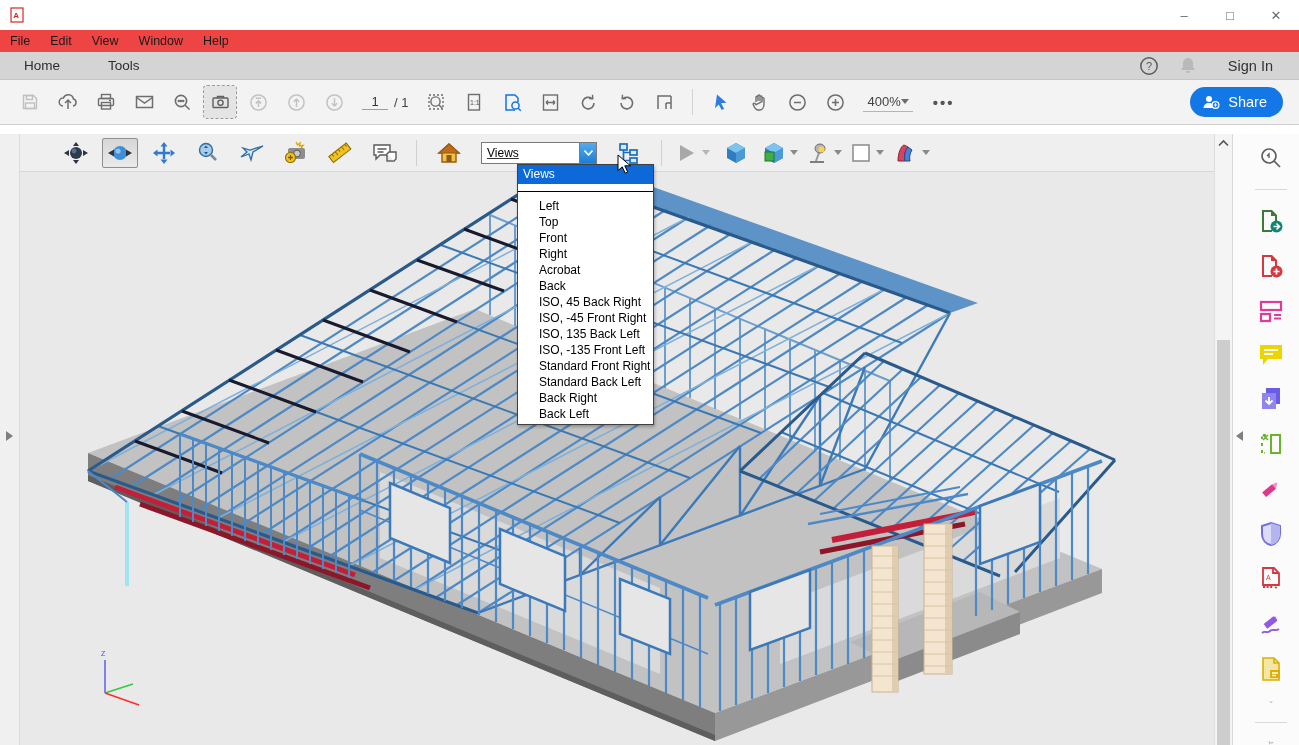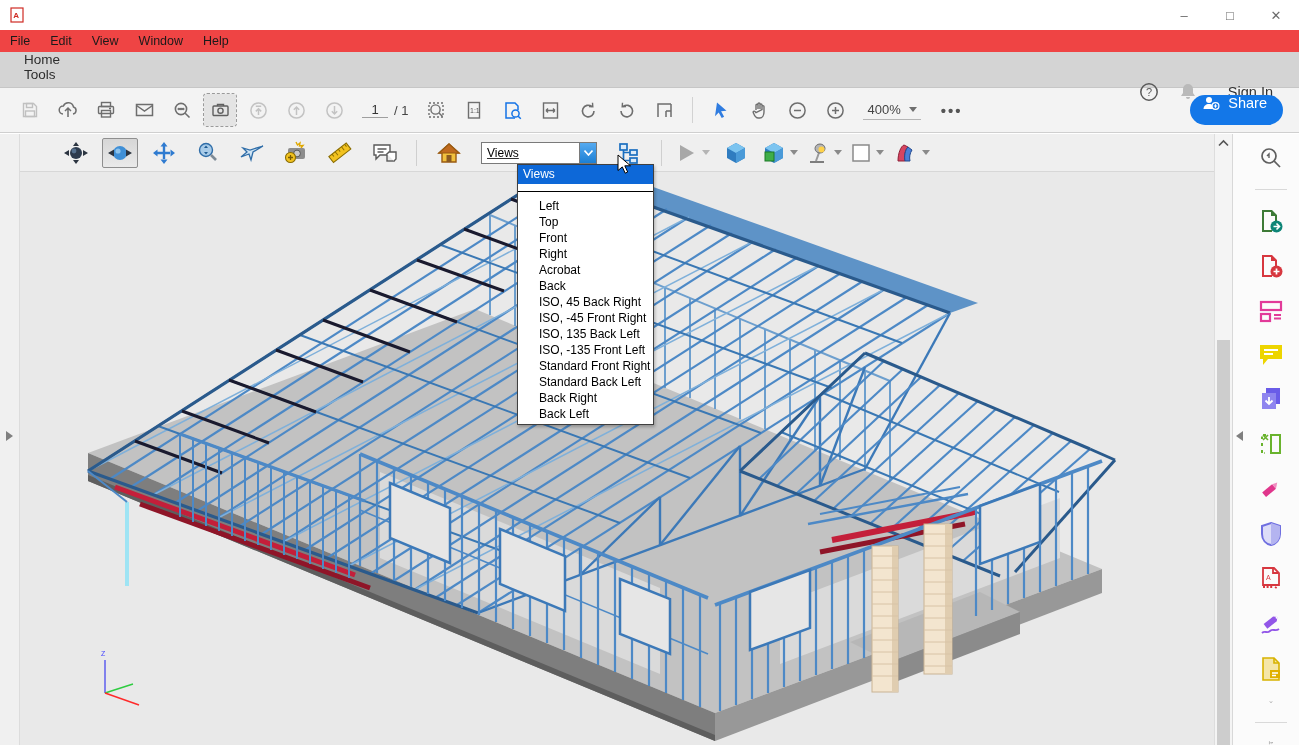--- a/index.html
+++ b/index.html
@@ -10,38 +10,38 @@
   .titlebar { height:30px; display:flex; align-items:center; background:#fff; padding-left:10px; }
   .titlebar .title { font-size:12.5px; color:#5a5a5a; margin-left:8px; }
   .win-controls { margin-left:auto; display:flex; }
   .win-btn { width:46px; height:30px; display:flex; align-items:center; justify-content:center; color:#6b6b6b; font-size:13px; }
 
   
   .menubar { height:22px; display:flex; align-items:center; background:#ef4444; }
   .menu-item { padding:0 10px; font-size:12.5px; color:#1a1a1a; }
 
   
-  .tabbar { height:36px; background:#d4d4d4; display:flex; align-items:stretch; border-bottom:1px solid #c6c6c6;flex-direction:column; }
+  .tabbar { height:28px; background:#d4d4d4; display:flex; align-items:stretch; border-bottom:1px solid #c6c6c6; }
   .tab { display:flex; align-items:center; padding:0 24px; font-size:13.5px; color:#2d2d2d; }
   .doc-tab { display:flex; align-items:center; gap:12px; padding:0 14px; background:#f3f3f3; border-left:1px solid #bfbfbf; border-right:1px solid #bfbfbf; font-size:13px; color:#2d2d2d; min-width:190px; }
   .doc-tab .close { color:#666; font-size:14px; }
   .tab-right { margin-left:auto; display:flex; align-items:center; gap:20px; padding-right:26px; }
   .signin { font-size:14.5px; color:#323232;margin-left:11px; }
 
   
   .toolbar { height:45px; background:#f3f3f3; border-bottom:1px solid #cfcfcf; display:flex; align-items:center; padding-left:14px; gap:6px; }
   .tbtn { width:32px; height:32px; display:flex; align-items:center; justify-content:center; border-radius:3px; }
   .tbtn.selected { background:#e4e4e4; outline:1px dashed #9a9a9a; }
   .tsep { width:1px; height:26px; background:#d2d2d2; margin:0 6px; }
   .page-box { display:flex; align-items:center; gap:6px; margin:0 6px; font-size:13px; color:#444; }
   .page-box input { width:26px; border:none; border-bottom:1px solid #9e9e9e; background:transparent; text-align:center; font-size:13px; color:#333; font-family:"Liberation Sans",sans-serif; }
-  .zoom-box { display:flex; align-items:center; gap:8px; border-bottom:1px solid #b5b5b5; padding:2px 4px; margin:0 6px; font-size:13px; color:#444; }
+  .zoom-box { display:flex; align-items:center; border-bottom:1px solid #b5b5b5; padding:2px 4px; margin:0 6px; font-size:13px; color:#444; }
   .caret-down { width:0; height:0; border-left:4px solid transparent; border-right:4px solid transparent; border-top:5px solid #6e6e6e; }
   .more-dots { font-size:15px; letter-spacing:2px; color:#555; font-weight:bold; margin:0 8px; }
-  .share-btn { margin-left:auto; margin-right:16px; height:30px; background:#1377e8; color:#fff; border-radius:16px; display:flex; align-items:flex-start; gap:8px; padding:0 16px 0 12px; font-size:14.5px; }
+  .share-btn { margin-left:auto; margin-right:16px; height:30px; background:#1377e8; color:#fff; border-radius:16px; display:flex; align-items:center; gap:8px; padding:0 16px 0 12px; font-size:14.5px; }
 
   
   .workspace { position:absolute; top:134px; left:0; right:0; bottom:0; display:flex; }
   .left-strip { width:20px; background:#f0f0f0; border-right:1px solid #dcdcdc; position:relative; }
   .nav-expand { position:absolute; left:6px; top:297px; width:0; height:0; border-top:5px solid transparent; border-bottom:5px solid transparent; border-left:7px solid #7f7f7f; }
 
   .doc-area { width:1194px; position:relative; background:#e9e9e9;text-decoration:underline; }
   .toolbar3d { height:38px; background:#efefef; border-bottom:1px solid #d7d7d7; display:flex; align-items:center; padding-left:38px; gap:8px; }
   .t3btn { width:36px; height:30px; display:flex; align-items:center; justify-content:center; }
   .t3btn.pressed { background:linear-gradient(#d6d6d6,#eaeaea); border:1px solid #8f8f8f; border-radius:2px; }

